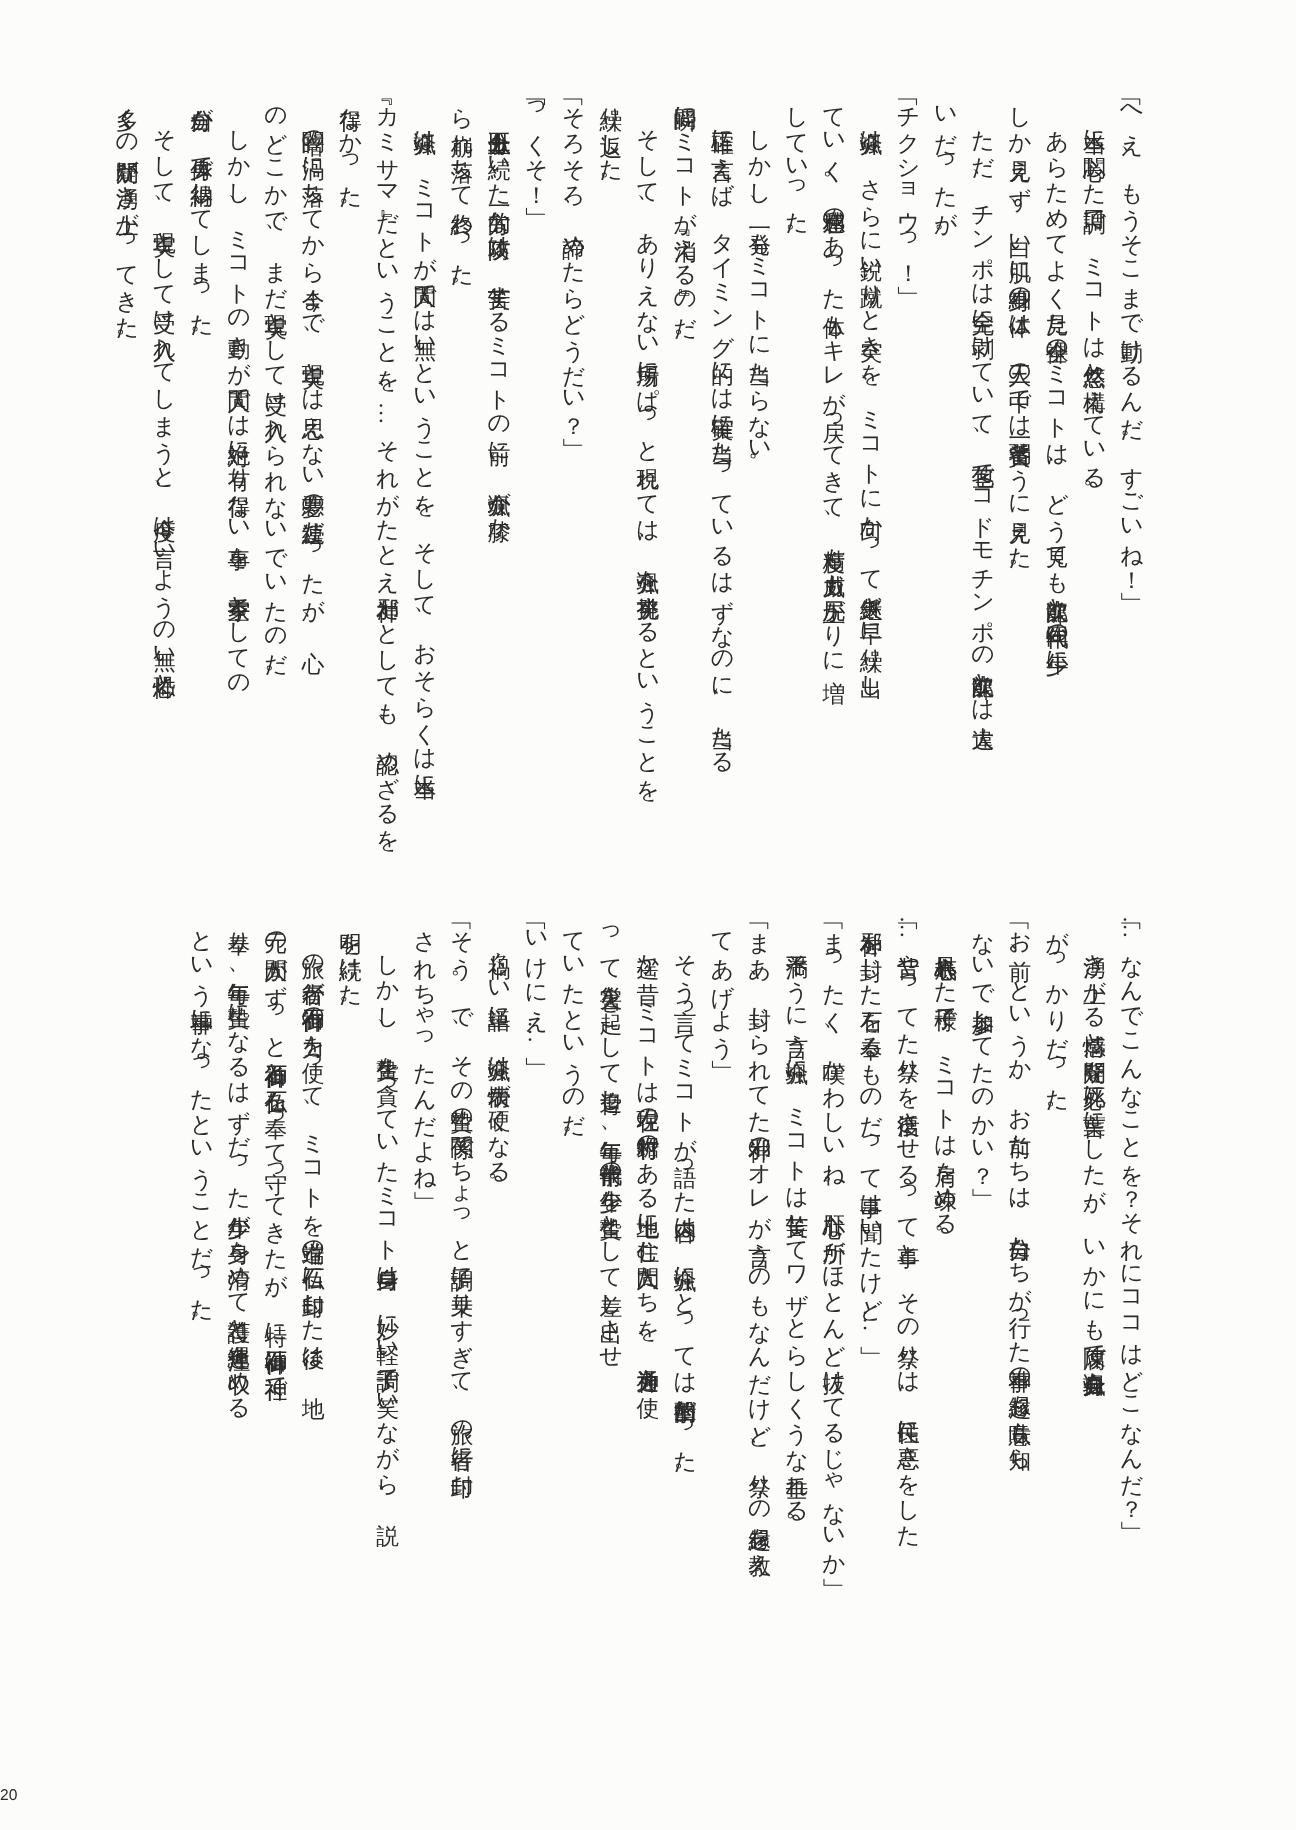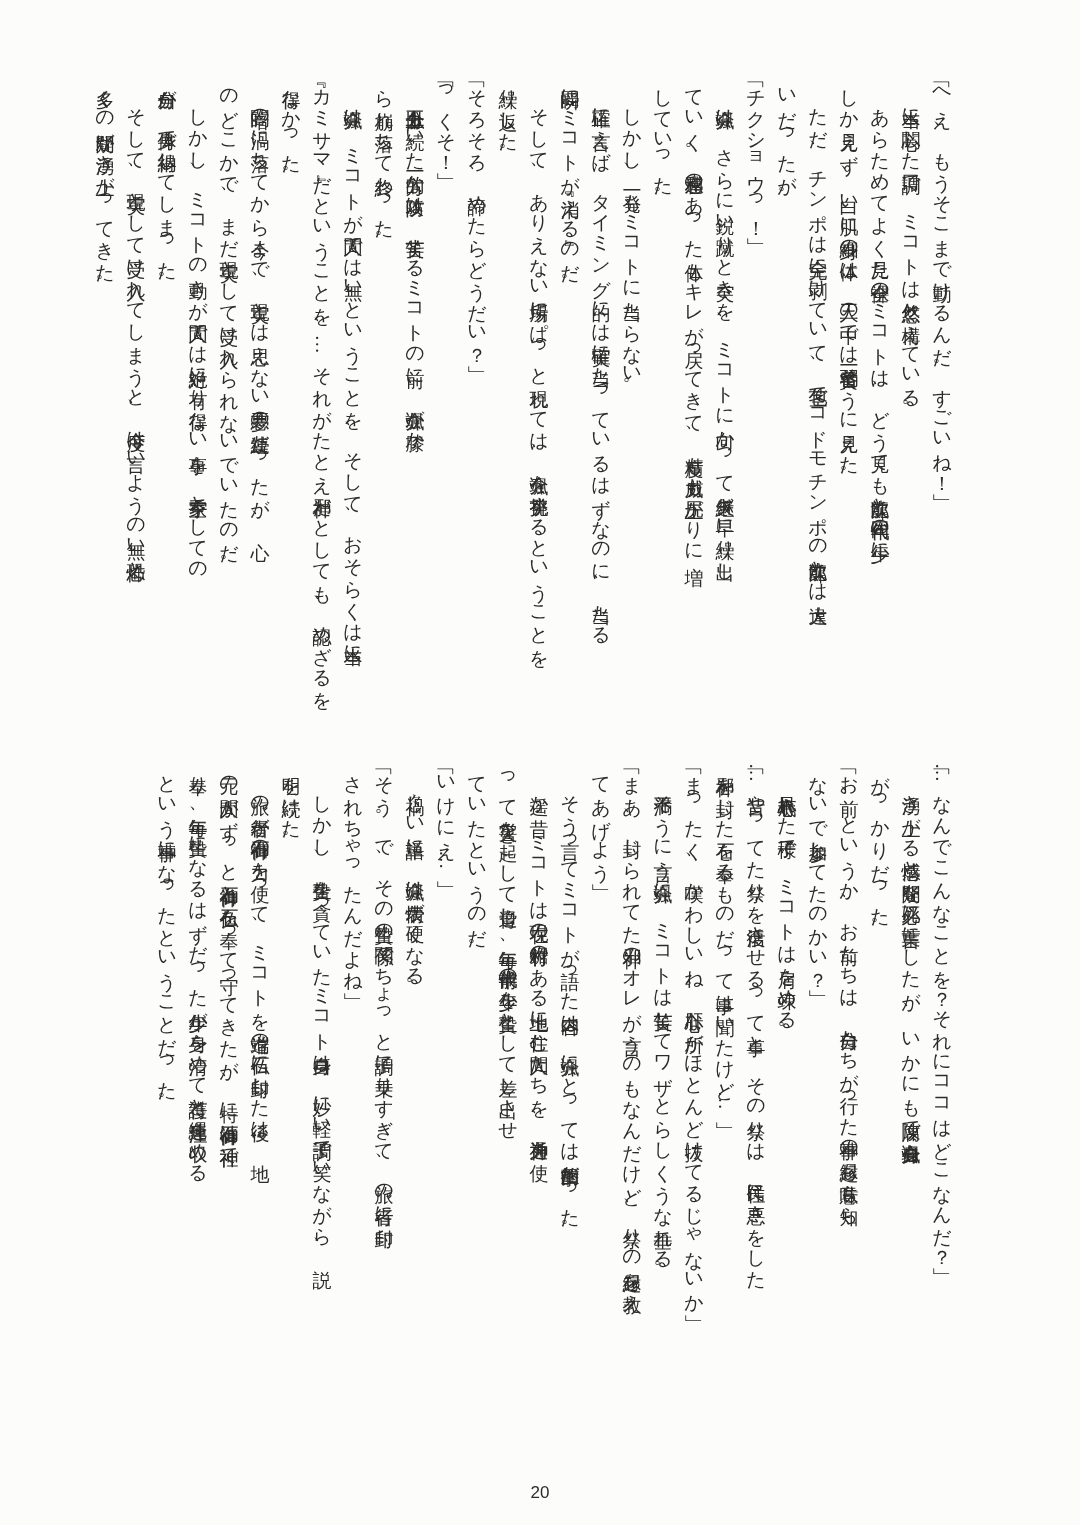--- a/index.html
+++ b/index.html
@@ -34,23 +34,23 @@
     height: 660px;
   }
   .tline {
     
   }
   .page-footer {
     position: absolute;
     left: 0;
     right: 0;
     bottom: 22px;
-    text-align: center;
+    text-align: left;
     font-family: "Liberation Sans", "DejaVu Sans", sans-serif;
-    font-size: 17px;
+    font-size: 13px;
     color: #2b2b2b;
   }
 </style>
 </head>
 <body>
 
 <div class="page">
 
   <section class="text-block block-top">
       <div class="tline">「へえ、もうそこまで動けるんだ。すごいね！」</div>

